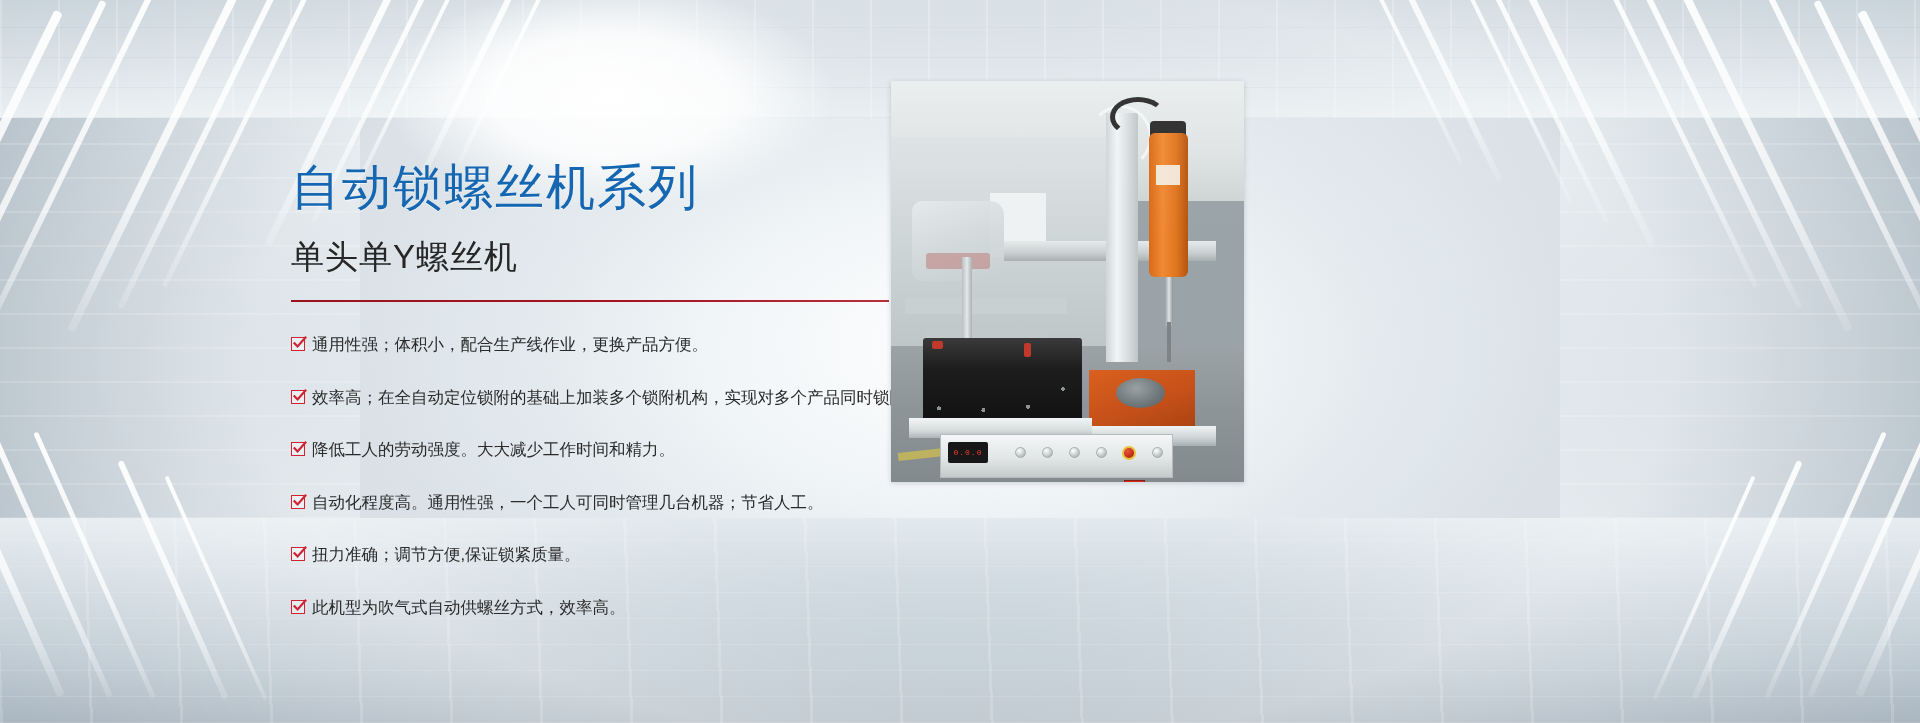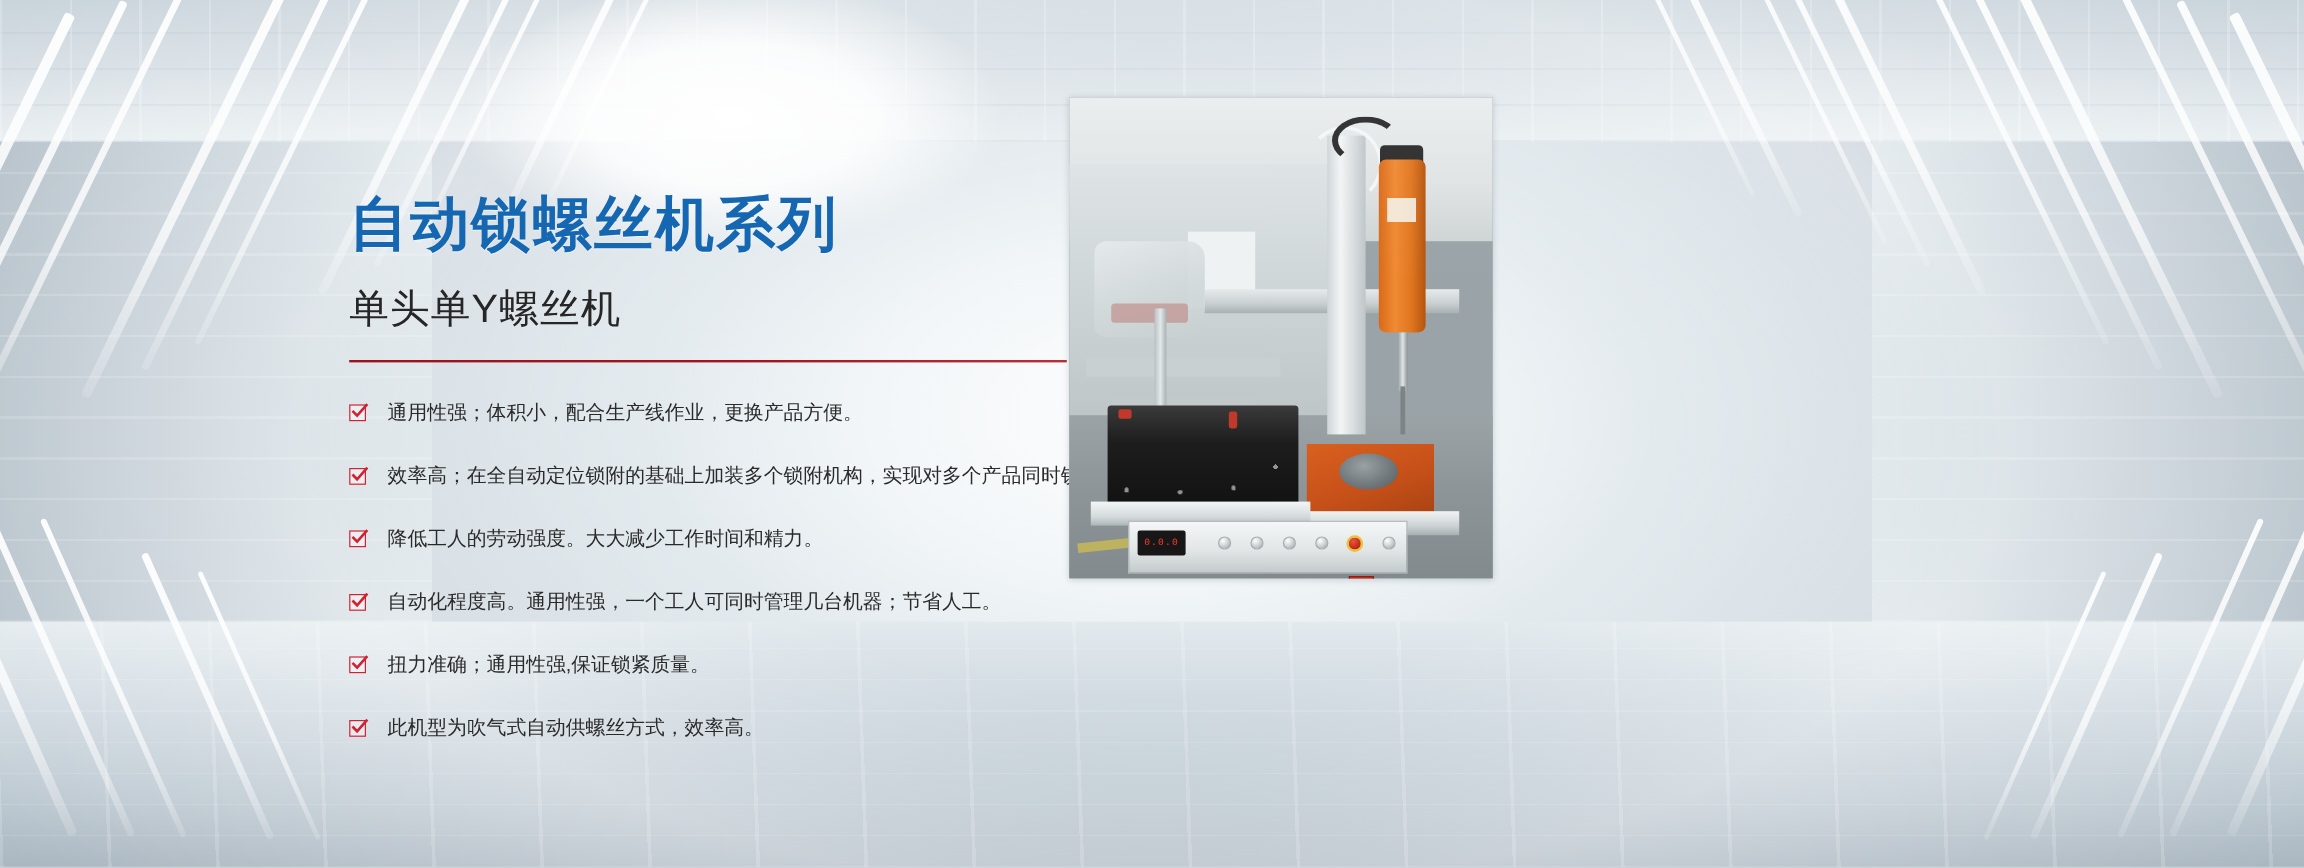--- a/index.html
+++ b/index.html
@@ -77,35 +77,35 @@
     pointer-events:none;
   }
 
   
   .content { position:absolute; inset:0; }
 
   .text-col{
     position:absolute; left:291px; top:160px; width:600px;
   }
   .title{
-    font-size:49px; font-weight:bold; letter-spacing:2px;
+    font-size:49px; font-weight:normal; letter-spacing:2px;
     color:#1667b2; line-height:1.12;
     text-shadow:0 1px 0 rgba(255,255,255,.55);
   }
   .subtitle{
     margin-top:20px;
     font-size:33px; font-weight:normal; color:#262626; letter-spacing:1px;
   }
   .divider{
     margin-top:20px; width:598px; height:2px;
     background:linear-gradient(90deg,#9d1220 0%, #a4131f 55%, #b5303b 100%);
   }
   .feature-list{ margin-top:22px; list-style:none; }
   .feature-item{
-    display:flex; align-items:flex-start; gap:18px;
+    display:flex; align-items:flex-start; gap:7px;
     margin-bottom:17px;
     font-size:16.5px; color:#2a2a2a; line-height:1.25;
     white-space:nowrap;
     margin-top:32px;
   }
   .check-box{
     flex:0 0 auto; width:14px; height:14px; margin-top:3px;
     border:1.5px solid #cf2233; background:rgba(255,255,255,.35);
     position:relative;
   }
@@ -305,21 +305,21 @@
           </span>
           <span class="feature-text">自动化程度高。通用性强，一个工人可同时管理几台机器；节省人工。</span>
         </li>
 
         <li class="feature-item">
           <span class="check-box">
             <svg width="16" height="16" viewBox="0 0 16 16" aria-hidden="true">
               <path d="M2.5 8.2 L5.6 11.4 L13.4 2.6" fill="none" stroke="#cf2233" stroke-width="2.2" stroke-linecap="square"></path>
             </svg>
           </span>
-          <span class="feature-text">扭力准确；通用性强,保证锁紧质量。</span>
+          <span class="feature-text">扭力准确；调节方便,保证锁紧质量。</span>
         </li>
 
         <li class="feature-item">
           <span class="check-box">
             <svg width="16" height="16" viewBox="0 0 16 16" aria-hidden="true">
               <path d="M2.5 8.2 L5.6 11.4 L13.4 2.6" fill="none" stroke="#cf2233" stroke-width="2.2" stroke-linecap="square"></path>
             </svg>
           </span>
           <span class="feature-text">此机型为吹气式自动供螺丝方式，效率高。</span>
         </li>

